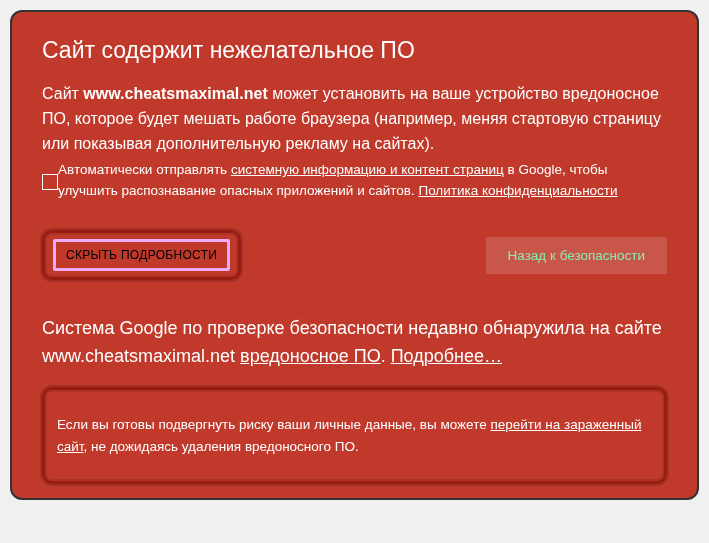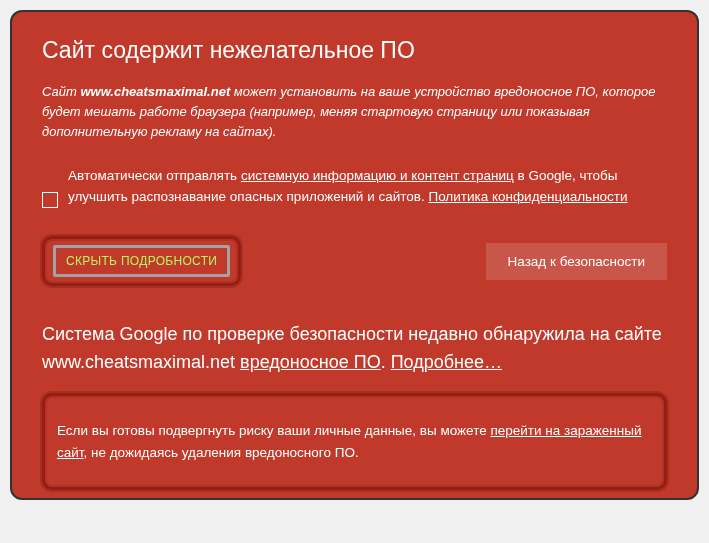--- a/index.html
+++ b/index.html
@@ -20,30 +20,28 @@
     color: #fff;
     position: relative;
     overflow: hidden;
   }
   .title {
     font-size: 23px;
     font-weight: normal;
     margin-bottom: 18px;
   }
   .desc {
-    font-size: 13px;
+    font-size: 16px;
     line-height: 1.55;
-    margin-bottom: 24px;
-    font-style: italic;
+    margin-bottom: 4px;
   }
   .bold { font-weight: bold; }
   .checkbox-row {
     display: flex;
-    align-items: flex-end;
-    gap: 10px;
+    align-items: center;
     margin-bottom: 28px;
     font-size: 13.5px;
     line-height: 1.55;
   }
   .checkbox {
     width: 16px;
     height: 16px;
     border: 1.5px solid #fff;
     flex-shrink: 0;
     margin-top: 2px;
@@ -58,32 +56,32 @@
     margin-bottom: 35px;
   }
   .highlight-box {
     border: 3px solid #9a1b0f;
     border-radius: 10px;
     padding: 6px 8px;
     box-shadow: 0 0 0 2px rgba(0,0,0,0.15), inset 0 0 0 2px rgba(0,0,0,0.1);
     display: inline-block;
   }
   .btn-hide {
-    border: 3px solid #a3a3a3;
+    border: 3px solid #f0abfc;
     border-radius: 2px;
     padding: 6px 10px;
     font-size: 12px;
     letter-spacing: 0.3px;
-    color: #bef264;
+    color: #000000;
     background: transparent;
     cursor: pointer;
   }
   .btn-back {
     background: rgba(255,255,255,0.15);
-    color: #ffffff;
+    color: #86efac;
     border: none;
     padding: 11px 22px;
     font-size: 13.5px;
     cursor: pointer;
   }
   .details {
     font-size: 18px;
     line-height: 1.55;
     margin-bottom: 16px;
   }

